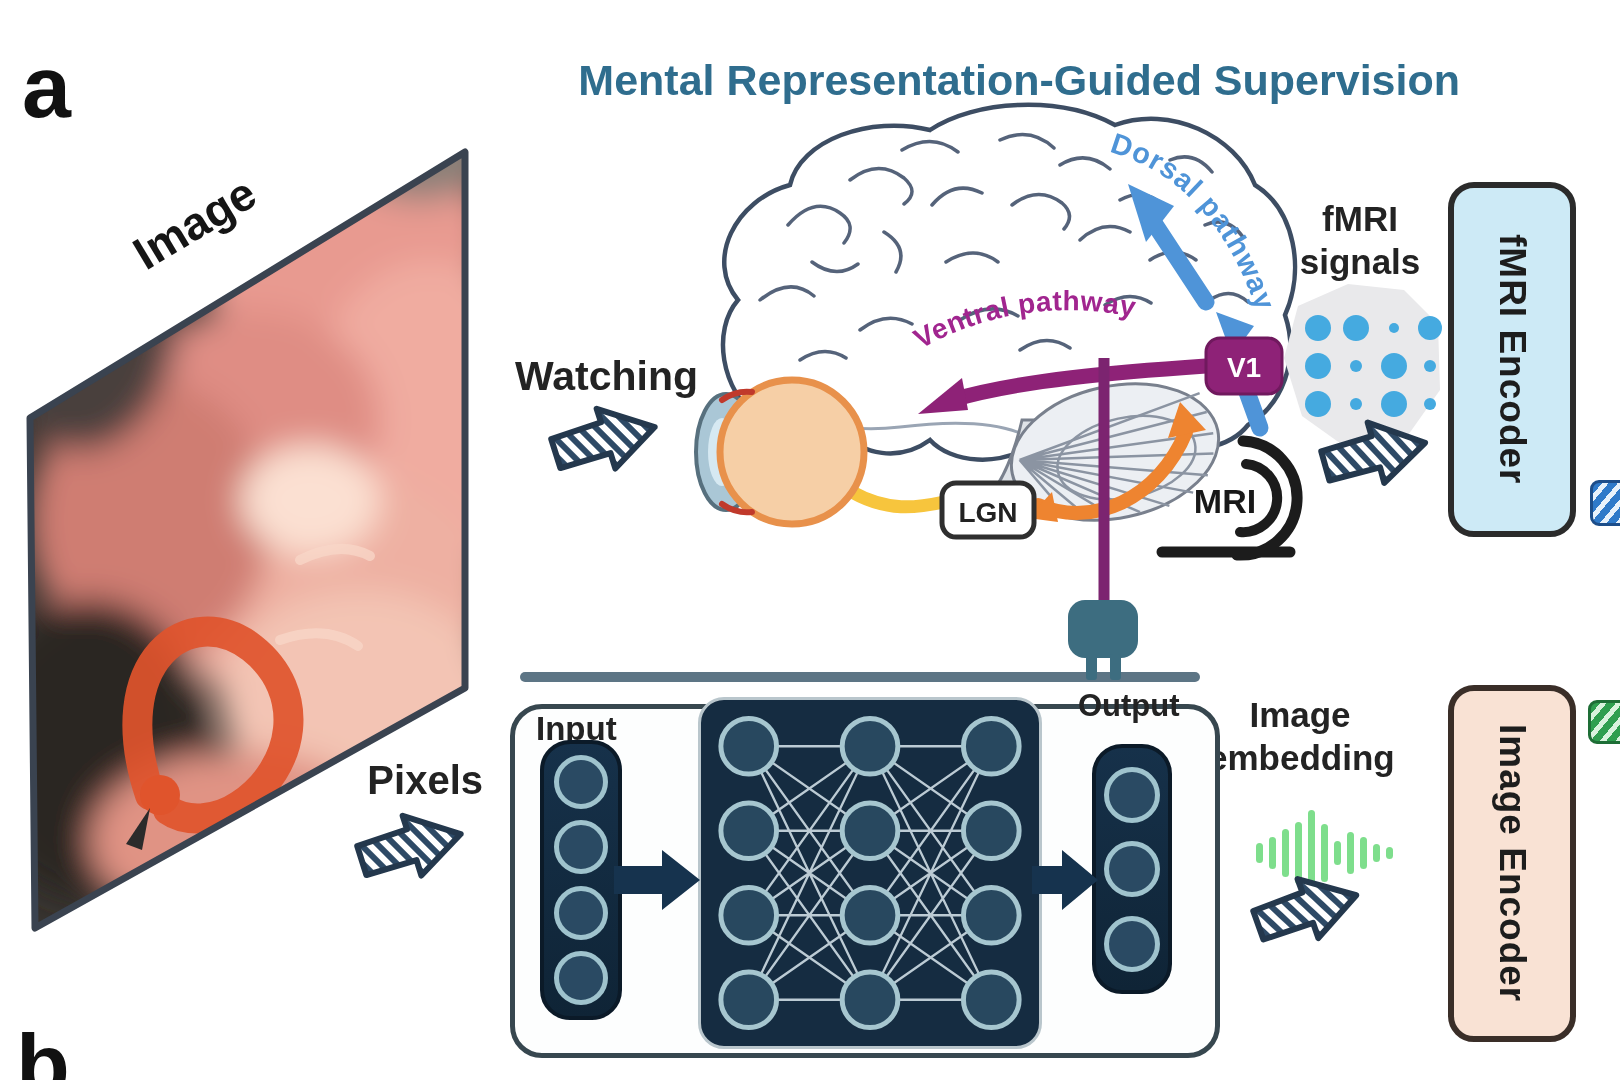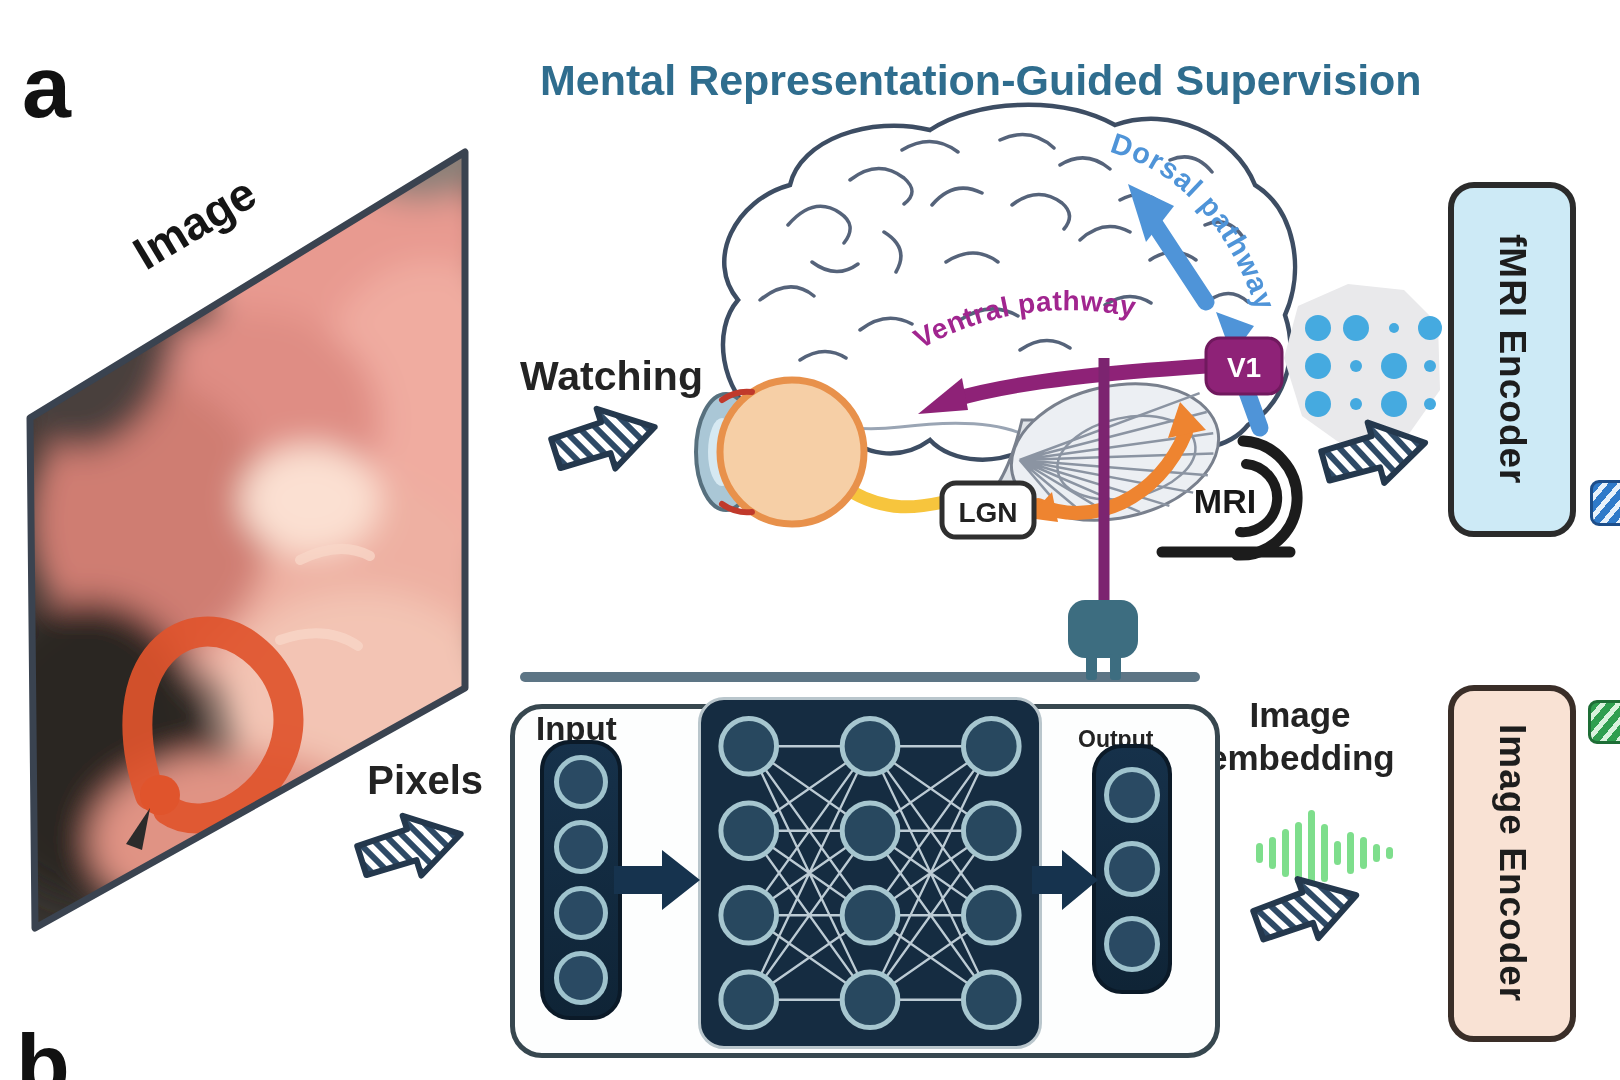--- a/index.html
+++ b/index.html
@@ -6,32 +6,32 @@
   #stage{position:relative;width:1620px;height:1080px;overflow:hidden;
          font-family:"Liberation Sans",sans-serif;background:#fff;}
   .abs{position:absolute;}
   .lbl{font-weight:bold;color:#232323;}
 
   
   #panel-a{left:22px;top:36px;font-size:88px;font-weight:bold;color:#111;}
   #panel-b{left:16px;top:1014px;font-size:88px;font-weight:bold;color:#111;}
 
   
-  #fig-title{left:540px;top:56px;width:920px;text-align:left;
+  #fig-title{left:540px;top:56px;width:920px;text-align:right;
              font-size:43px;font-weight:bold;color:#2f6d8e;letter-spacing:0px;}
 
   
   #photo{left:0;top:0;width:500px;height:960px;
          clip-path:polygon(30px 418px,465px 152px,465px 688px,35px 928px);
          background:#383430;z-index:1;}
   #image-label{left:128px;top:196px;font-size:46px;font-weight:bold;color:#151515;
                transform:rotate(-31deg);z-index:4;}
 
   
-  #watching-label{left:520px;top:353px;width:210px;font-size:41px;text-align:left;}
+  #watching-label{left:488px;top:353px;width:210px;font-size:41px;text-align:right;}
   #pixels-label{left:338px;top:758px;width:145px;font-size:40px;text-align:right;}
 
   
   #fmri-signals-label{left:1284px;top:198px;width:152px;font-size:35px;
                       text-align:center;line-height:1.22;}
   #image-embedding-label{left:1208px;top:694px;width:184px;font-size:35px;
                       text-align:center;line-height:1.22;}
 
   
   .encoder{width:116px;border:6px solid #2b2b2b;border-radius:26px;
@@ -41,21 +41,21 @@
   .vtext{writing-mode:vertical-rl;text-orientation:mixed;font-size:37px;
          font-weight:bold;color:#1d1d1d;letter-spacing:1px;}
 
   
   #nn-title{left:520px;top:636px;width:500px;font-size:42px;}
   #nn-rail{left:520px;top:672px;width:680px;height:10px;background:#5d7585;
            border-radius:5px;z-index:2;}
   #nn-box{left:510px;top:704px;width:700px;height:344px;background:#fdfefe;
           border:5px solid #37474f;border-radius:32px;z-index:2;}
   #nn-input-label{left:536px;top:710px;font-size:33px;z-index:3;}
-  #nn-output-label{left:1078px;top:726px;width:120px;font-size:23px;z-index:3;}
+  #nn-output-label{left:1078px;top:688px;width:120px;font-size:31px;z-index:3;}
   .nn-col{background:linear-gradient(180deg,#16314a,#0f2436);border:4px solid #0b1a28;
           border-radius:30px;display:flex;flex-direction:column;align-items:center;
           justify-content:space-evenly;z-index:3;}
   #nn-input-col{left:540px;top:740px;width:74px;height:272px;}
   #nn-output-col{left:1092px;top:744px;width:72px;height:242px;}
   .node{border-radius:50%;background:#2a4a63;border:5px solid #9fc3cd;}
   #nn-input-col .node{width:44px;height:44px;}
   #nn-output-col .node{width:46px;height:46px;}
   #nn-hidden{left:698px;top:697px;width:338px;height:346px;background:#152c41;
              border:3px solid #b9c6cc;border-radius:26px;z-index:3;}
@@ -107,20 +107,21 @@
       </g>
     </svg>
   </div>
 
   <div id="panel-a" class="abs">a</div>
   <div id="panel-b" class="abs">b</div>
   <div id="fig-title" class="abs">Mental Representation-Guided Supervision</div>
   <div id="image-label" class="abs">Image</div>
   <div id="watching-label" class="abs lbl">Watching</div>
   <div id="pixels-label" class="abs lbl">Pixels</div>
+  <div id="fmri-signals-label" class="abs lbl">fMRI signals</div>
   <div id="image-embedding-label" class="abs lbl">Image embedding</div>
 
   <div id="fmri-encoder" class="abs encoder">
     <div class="vtext">fMRI Encoder</div>
   </div>
   <div id="image-encoder" class="abs encoder">
     <div class="vtext">Image Encoder</div>
   </div>
 
   <div id="nn-rail" class="abs"></div>

